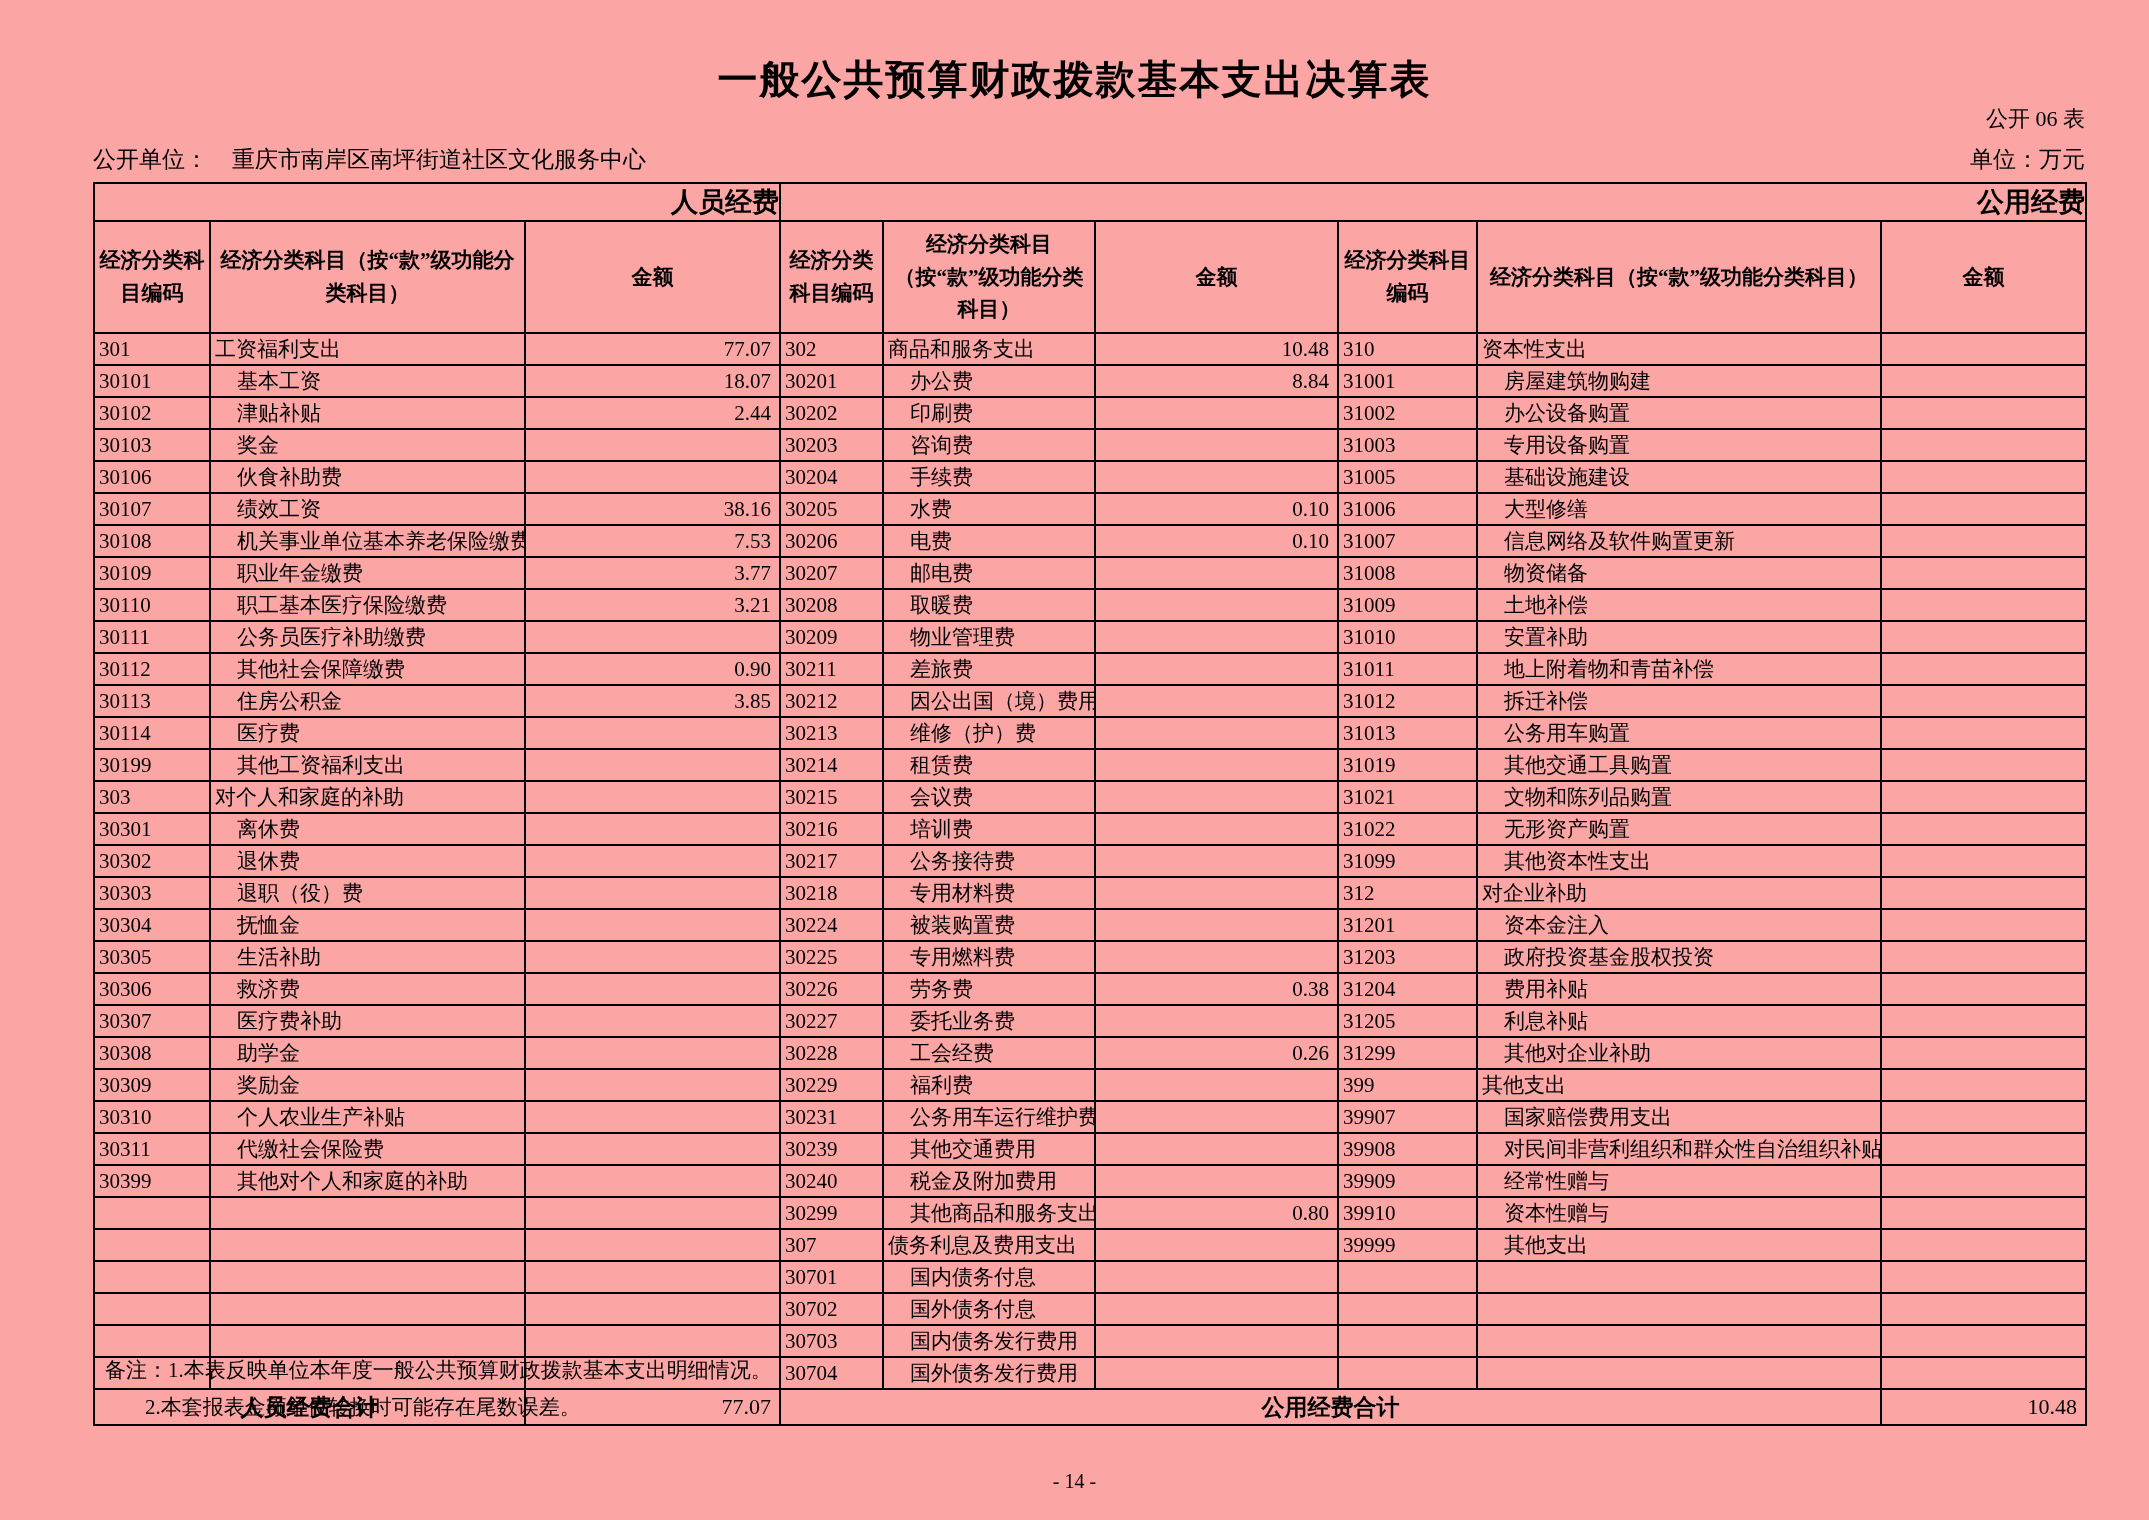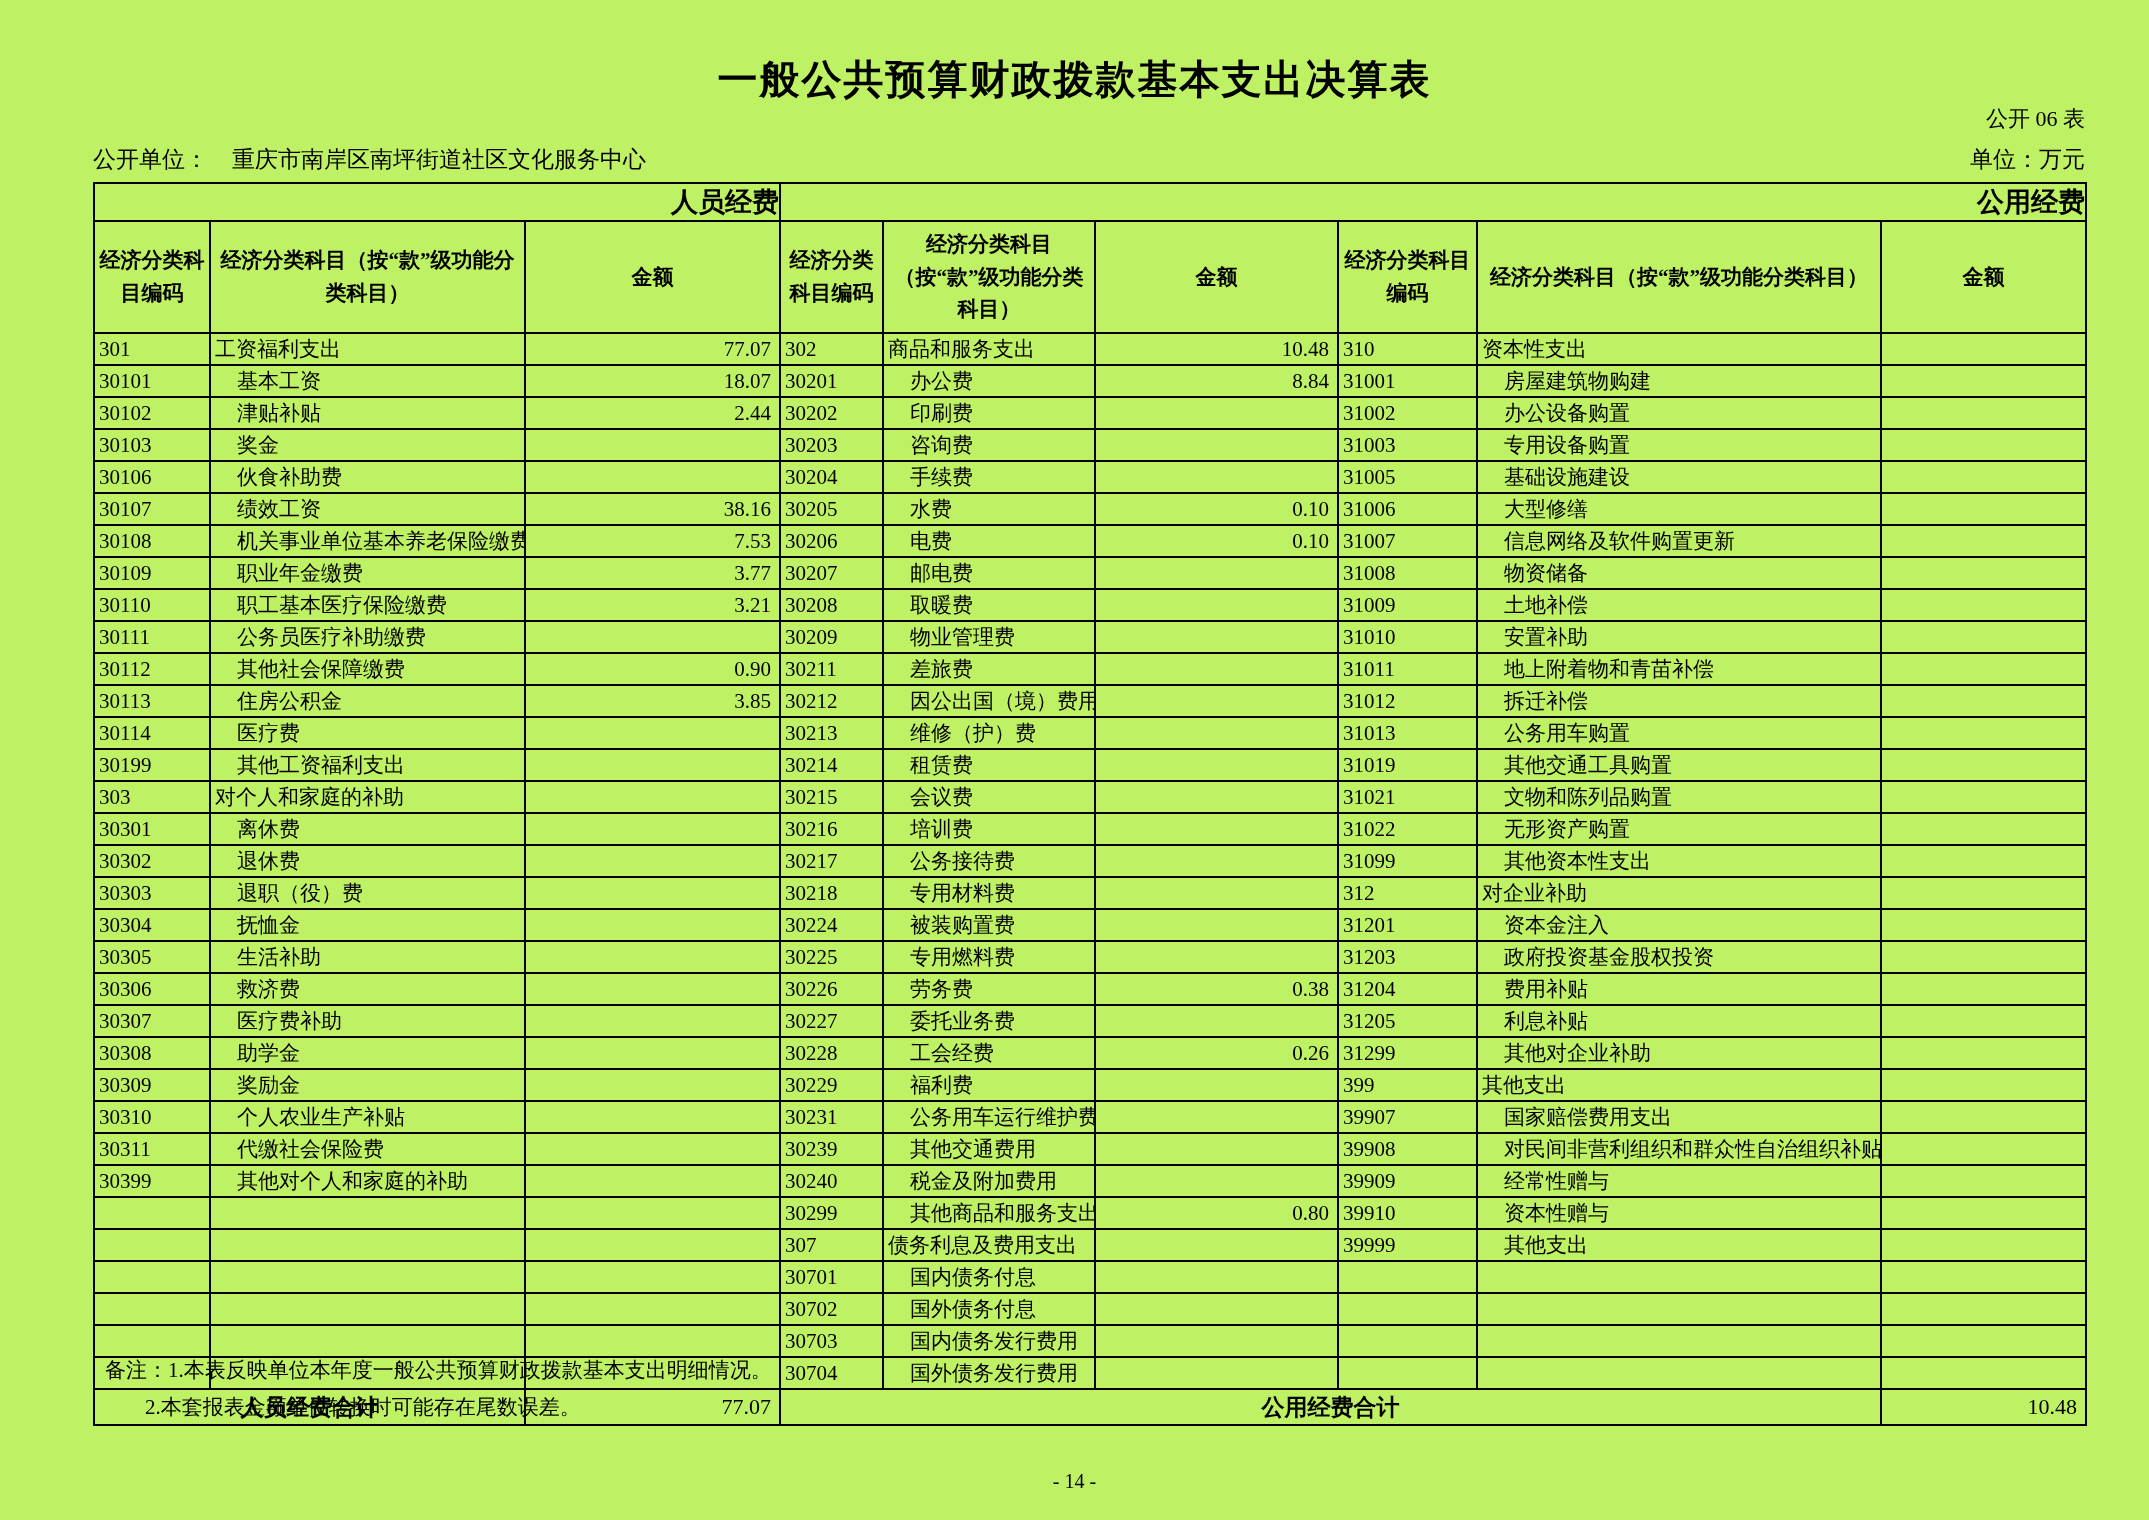--- a/index.html
+++ b/index.html
@@ -1,17 +1,17 @@
 <!DOCTYPE html>
 <html><head>
 <meta charset="utf-8">
 <style>
   html,body{margin:0;padding:0;background:#888;}
   .page{
-    width:2149px;height:1520px;position:relative;background:#bef264;
+    width:2149px;height:1520px;position:relative;background:#fca5a5;
     font-family:"Liberation Serif","DejaVu Serif",serif;color:#000;
     overflow:hidden;
   }
   .title{
     position:absolute;top:52px;left:0;width:100%;text-align:center;
     font-family:"Liberation Sans","DejaVu Sans",sans-serif;
     font-size:40px;font-weight:bold;letter-spacing:2px;
   }
   .form-code{
     position:absolute;top:104px;right:64px;font-size:22px;

